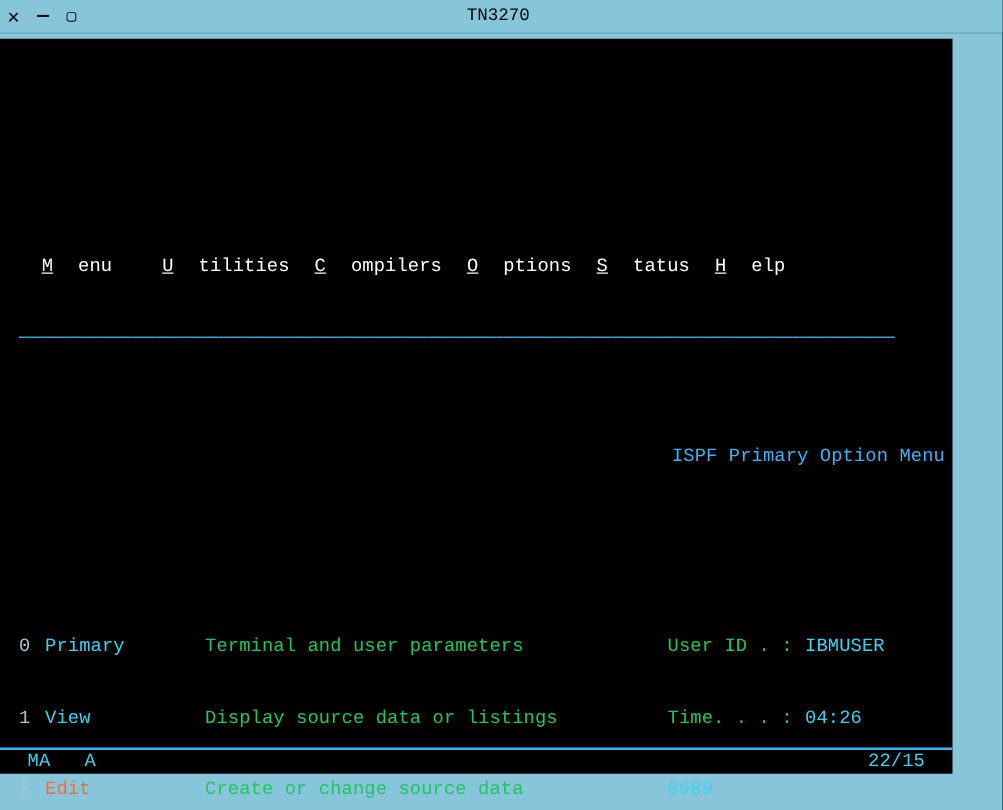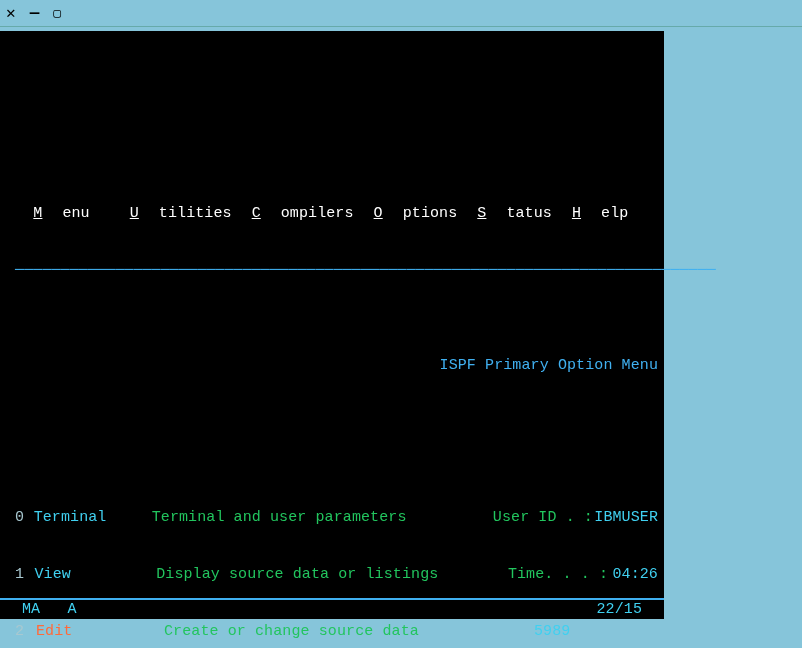--- a/index.html
+++ b/index.html
@@ -6,21 +6,21 @@
   html, body { width: 802px; height: 648px; overflow: hidden; font-family: "Courier New", monospace; }
   body { background: #86c5da; }
 
   .titlebar { height: 26px; background: #86c5da; display: flex; align-items: center; padding: 0 6px; }
   .tb-left { display: flex; gap: 14px; align-items: center; font-size: 16px; font-weight: bold; color: #000; }
   .tb-title { flex: 1; text-align: center; font-size: 14px; color: #000; }
   .tb-sep { height: 1px; background: #6aa; }
 
   .terminal {
     margin: 4px 0 0 0;
-    width: 664px;
+    width: 762px;
     height: 588px;
     background: #000;
     color: #fff;
     font-size: 15px;
     line-height: 19px;
     padding: 2px 6px;
     white-space: pre;
     position: relative;
     letter-spacing: 0.1px;
   }
@@ -58,39 +58,40 @@
 </style>
 </head>
 <body>
 
 <div class="titlebar">
   <div class="tb-left">
     <span>✕</span>
     <span>—</span>
     <span style="font-size:13px;">▢</span>
   </div>
+  <div class="tb-title">TN3270</div>
   <div style="width:60px"></div>
 </div>
 <div class="tb-sep"></div>
 
 <div class="terminal">
 
   
   <div class="spacer-row"></div>
 
   
   <div class="menubar">   <span><span class="ul">M</span><span>enu</span></span><span><span class="ul">U</span>tilities</span><span><span class="ul">C</span>ompilers</span><span><span class="ul">O</span>ptions</span><span><span class="ul">S</span>tatus</span><span><span class="ul">H</span>elp</span></div>
   <div class="hr-line"> ─────────────────────────────────────────────────────────────────────────────</div>
 
   
   <div class="title-row">ISPF Primary Option Menu</div>
   <div class="spacer-row"></div>
 
   
-  <div class="row"><span class="col-num grey"> 0</span><span class="col-name cyan">Terminal</span><span class="col-desc green">Terminal and user parameters</span><span class="col-info green">User ID . :</span><span class="col-val cyan">IBMUSER</span></div>
+  <div class="row"><span class="col-num grey"> 0</span><span class="col-name cyan">Primary</span><span class="col-desc green">Terminal and user parameters</span><span class="col-info green">User ID . :</span><span class="col-val cyan">IBMUSER</span></div>
   <div class="row"><span class="col-num grey"> 1</span><span class="col-name cyan">View</span><span class="col-desc green">Display source data or listings</span><span class="col-info green">Time. . . :</span><span class="col-val cyan">04:26</span></div>
   <div class="row"><span class="col-num grey"> 2</span><span class="col-name orange-red">Edit</span><span class="col-desc green">Create or change source data</span><span class="col-val cyan">5989</span></div>
   
   
   
   
   
   
   
 

